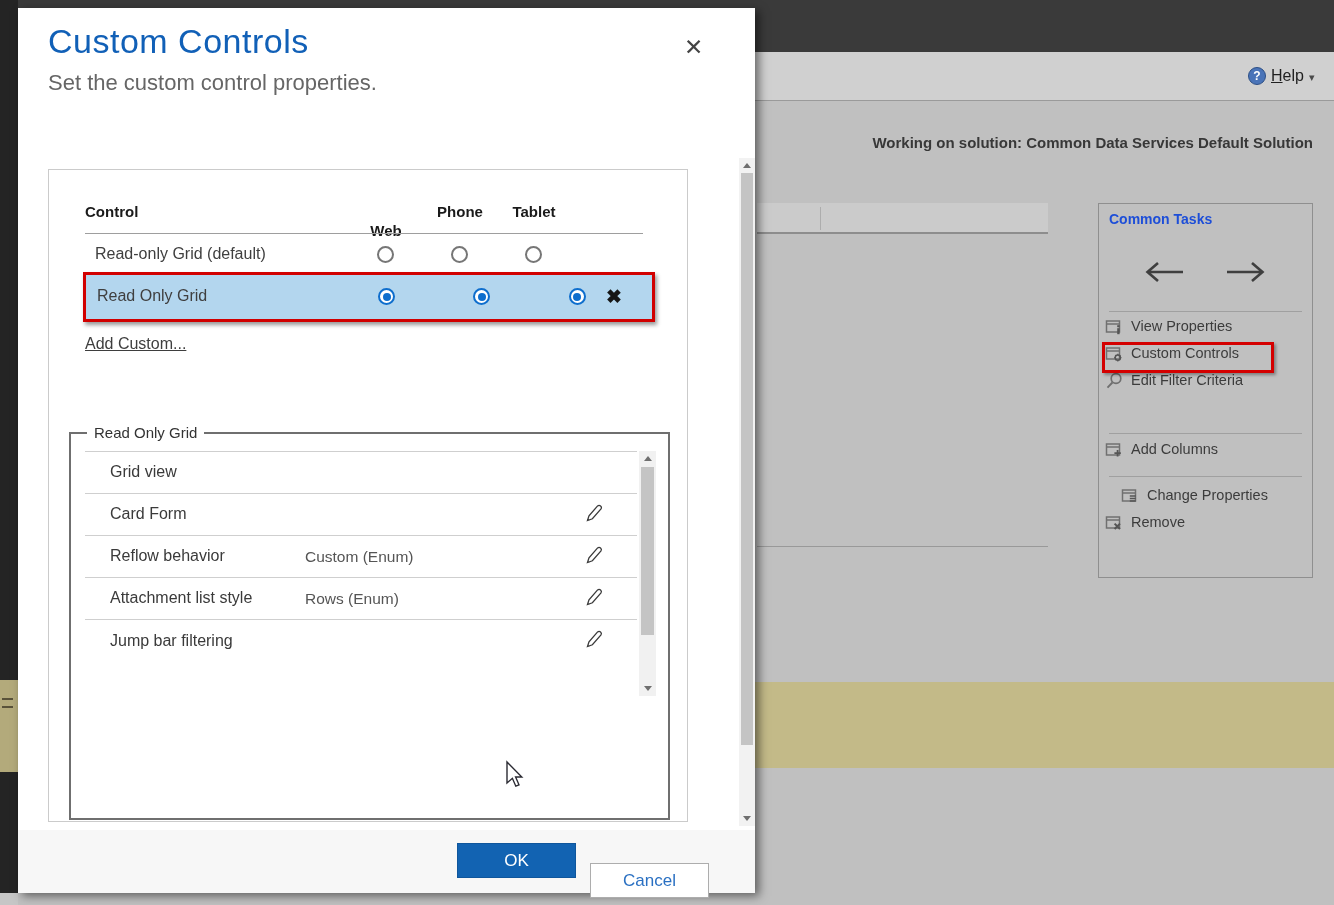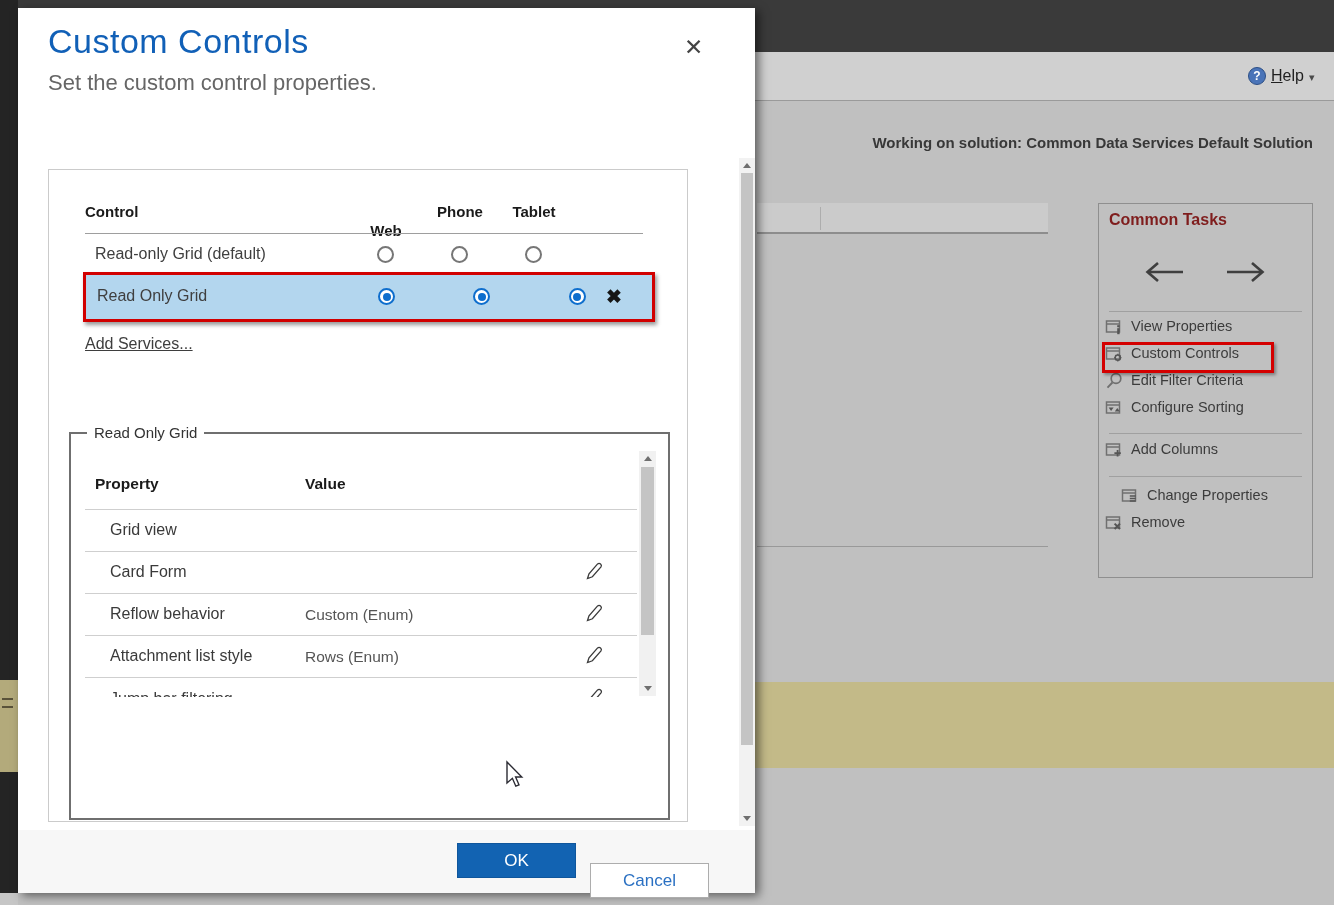--- a/index.html
+++ b/index.html
@@ -21,21 +21,21 @@
   .help-label .ul { text-decoration:underline; }
   .help-caret { font-size:11px; color:#4a4a4a; padding-top:2px; }
   .working { top:134px; right:21px; font-size:15px; font-weight:bold; color:#383838; }
   .grid-strip { left:757px; top:203px; width:291px; height:31px; background:#cbcbcb; border-bottom:2px solid #8d8d8d; }
   .grid-strip-div { left:63px; top:4px; width:1px; height:23px; background:#adadad; }
   .grid-body { left:757px; top:234px; width:291px; height:313px; border-bottom:1px solid #999; }
   .tan-band { left:755px; top:682px; width:579px; height:86px; background:#c3ba88; }
 
   
   .ct-panel { left:1098px; top:203px; width:215px; height:375px; border:1px solid #8f8f8f; }
-  .ct-title { left:10px; top:7px; font-size:16px; font-weight:bold; color:#7f1d1d; }
+  .ct-title { left:10px; top:7px; font-size:14px; font-weight:bold; color:#1d4ed8; }
   .ct-arrow { cursor:pointer; }
   .ct-div { left:10px; width:193px; height:1px; background:#a0a0a0; }
   .ct-item { left:6px; width:200px; height:27px; display:flex; align-items:flex-start; gap:8px; cursor:pointer; }
   .ct-item .lbl { font-size:14.5px; color:#3c3c3c; white-space:nowrap; }
   .ct-icon { width:18px; height:18px; flex:0 0 18px; }
   .ct-redbox { left:3px; top:138px; width:172px; height:31px; border:3px solid #d40000; box-shadow:2px 2px 3px rgba(0,0,0,.35); pointer-events:none; }
 
   
   .dialog { left:18px; top:8px; width:737px; height:885px; background:#fff; z-index:10;
             box-shadow:4px 3px 9px rgba(0,0,0,.5); }
@@ -128,28 +128,20 @@
       </svg>
       <span class="lbl">Custom Controls</span>
     </div>
     <div class="abs ct-item" style="top:168px;">
       <svg class="ct-icon" viewBox="0 0 18 18">
         <circle cx="11" cy="6.5" r="4.8" fill="none" stroke="#6f6f6f" stroke-width="1.7"></circle>
         <path d="M7.4 10.5 L2.5 15.6" stroke="#6f6f6f" stroke-width="1.9" fill="none"></path>
       </svg>
       <span class="lbl">Edit Filter Criteria</span>
     </div>
-    <div class="abs ct-item" style="top:195px;">
-      <svg class="ct-icon" viewBox="0 0 18 18">
-        <path d="M1.5 3 h13 v11 h-13 z M1.5 6 h13" fill="none" stroke="#707070" stroke-width="1.5"></path>
-        <polygon points="3.6,8.5 8.6,8.5 6.1,12" fill="#555"></polygon>
-        <polygon points="9.8,12.5 14.8,12.5 12.3,9" fill="#555"></polygon>
-      </svg>
-      <span class="lbl">Configure Sorting</span>
-    </div>
     <div class="abs ct-div" style="top:229px;"></div>
     <div class="abs ct-item" style="top:237px;">
       <svg class="ct-icon" viewBox="0 0 18 18">
         <path d="M1.5 3 h13 v11 h-13 z M1.5 6 h13" fill="none" stroke="#707070" stroke-width="1.5"></path>
         <path d="M12.6 9 v6.4 M9.4 12.2 h6.4" stroke="#555" stroke-width="1.8" fill="none"></path>
       </svg>
       <span class="lbl">Add Columns</span>
     </div>
     <div class="abs ct-div" style="top:272px;"></div>
     <div class="abs ct-item" style="top:283px;padding-left:16px;">
@@ -199,30 +191,26 @@
       </div>
 
       <div class="abs hl-row">
         <span class="abs row-label" style="left:11px; top:12px;">Read Only Grid</span>
         <span class="abs radio sel" style="left:292px; top:13px;"></span>
         <span class="abs radio sel" style="left:366px; top:13px;"></span>
         <span class="abs radio sel" style="left:440px; top:13px;"></span>
         <span class="abs del-x" style="left:520px; top:10px;">✖</span>
       </div>
 
-      <div class="abs add-link">Add Services...</div>
+      <div class="abs add-link">Add Custom...</div>
 
       <div class="abs fieldset">
         <span class="legend">Read Only Grid</span>
 
         <div class="abs prop-viewport">
-          <div class="prop-head">
-            <span class="th" style="left:10px;">Property</span>
-            <span class="th" style="left:220px;">Value</span>
-          </div>
           <div class="prop-row">
             <span class="prop-name">Grid view</span>
             <span class="prop-val"></span>
           </div>
           <div class="prop-row">
             <span class="prop-name">Card Form</span>
             <span class="prop-val"></span>
             <svg class="pencil" viewBox="0 0 22 22">
               <path d="M4.5 17.5 L6 12.8 L14.6 2.9 a2.3 2.3 0 0 1 3.4 3 L9.4 15.8 Z M4.5 17.5 L6.8 16.8" fill="none" stroke="#3a3a3a" stroke-width="1.3"></path>
             </svg>

